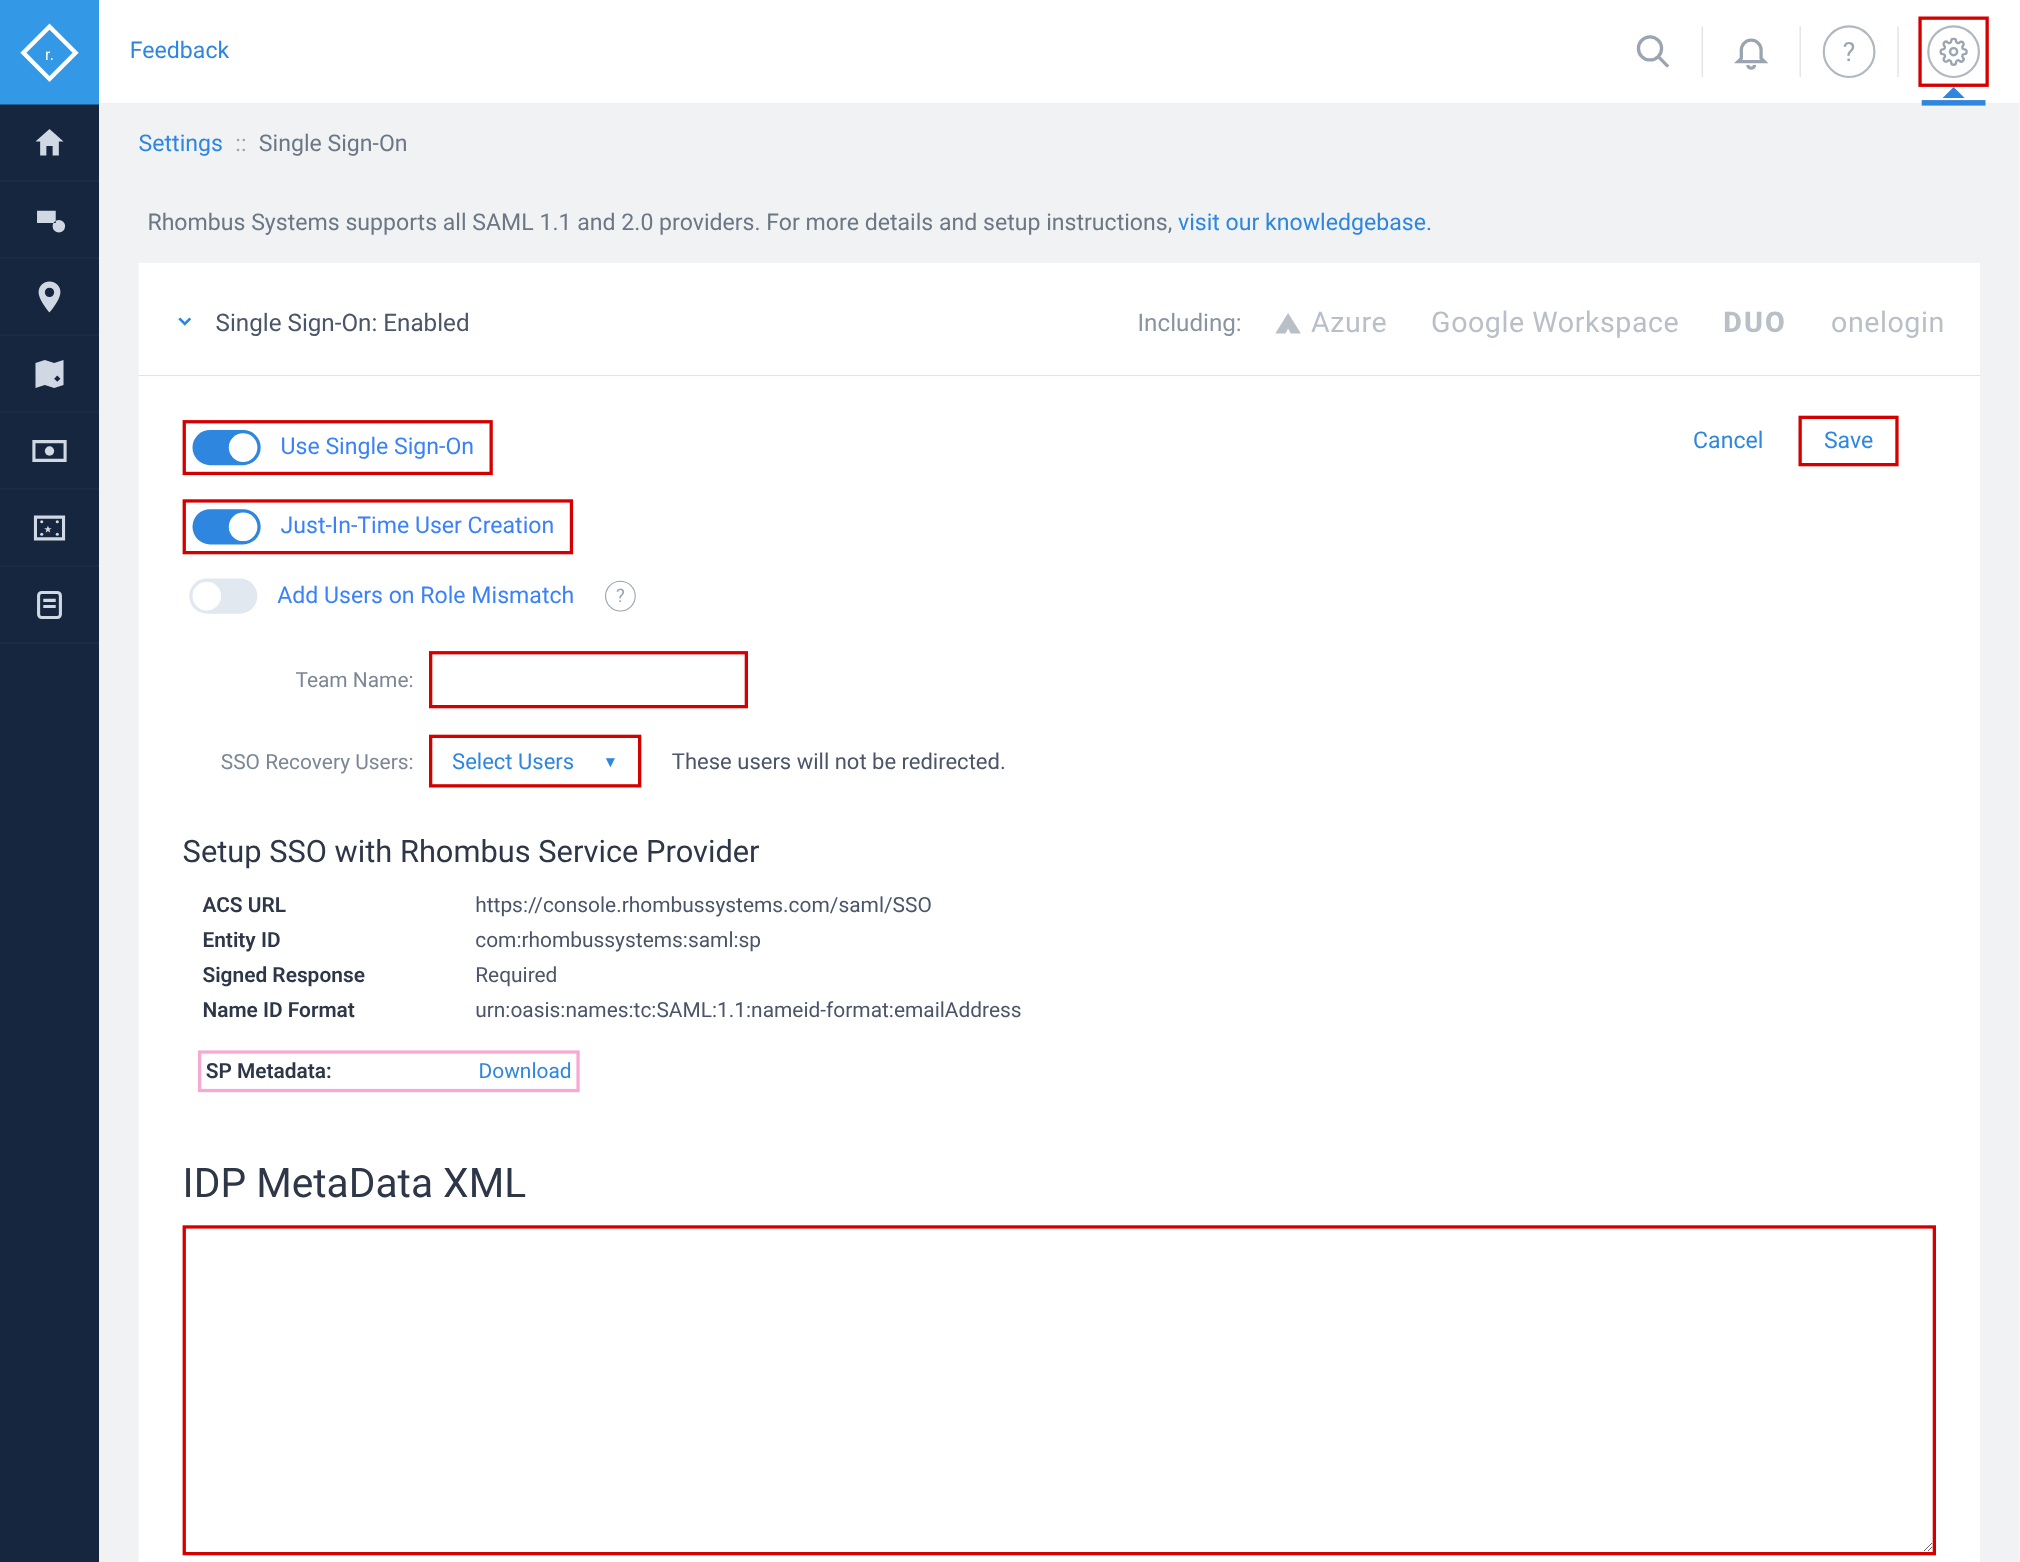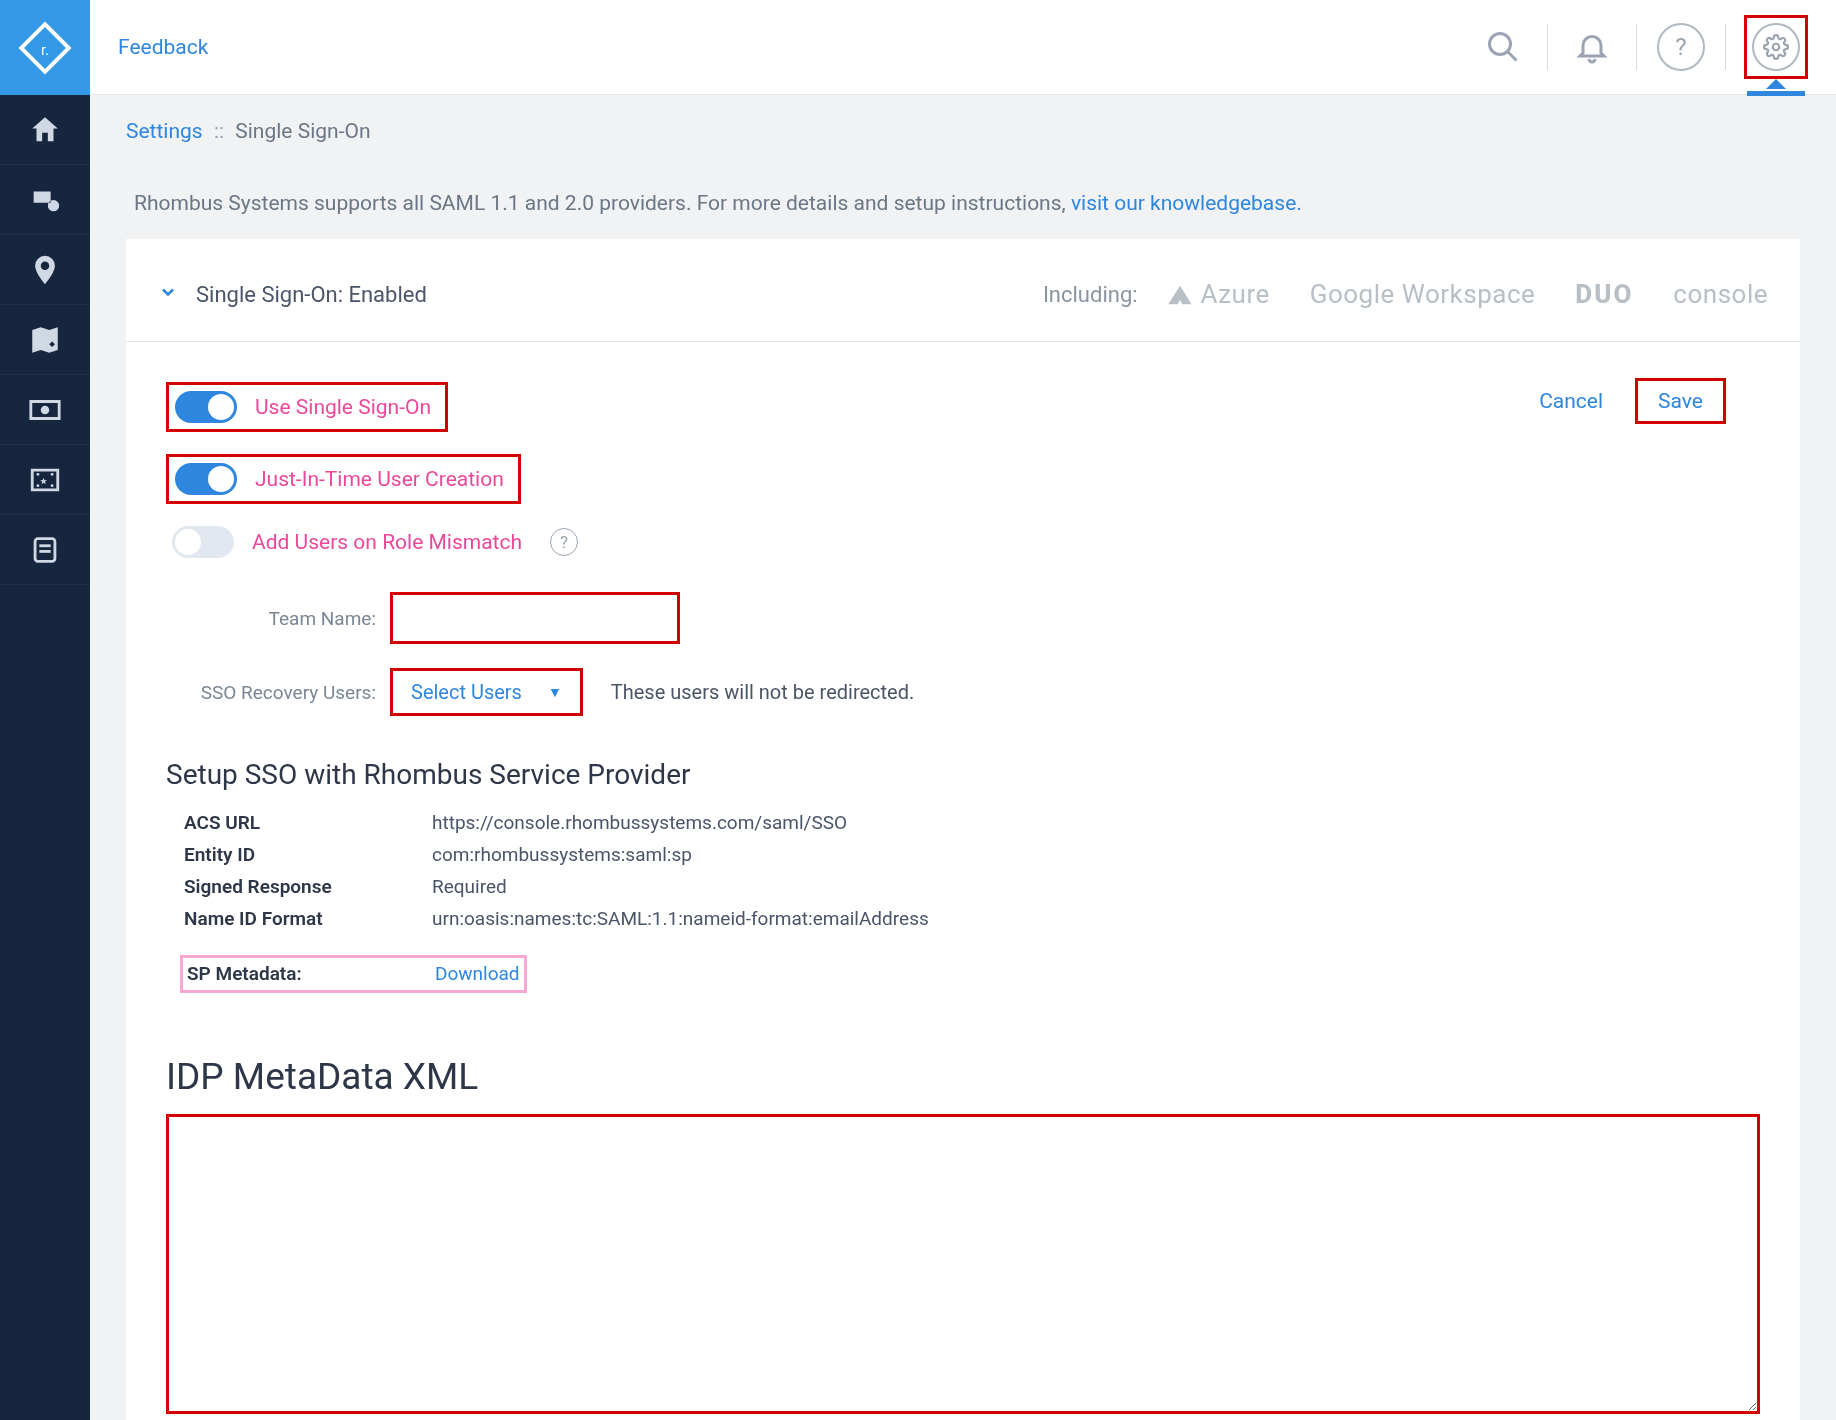--- a/index.html
+++ b/index.html
@@ -140,21 +140,21 @@
   .toggle.off { background: #e2e8ef; }
   .toggle-knob {
     position: absolute;
     width: 26px; height: 26px;
     background: #fff;
     border-radius: 50%;
     top: 3px;
   }
   .toggle.on .toggle-knob { right: 3px; }
   .toggle.off .toggle-knob { left: 3px; }
-  .toggle-label { font-size: 21px; color: #ec4899; }
+  .toggle-label { font-size: 21px; color: #3b82f6; }
   .red-box { border: 3px solid #d40000; display: inline-flex; align-items: center; padding: 6px 14px 6px 6px; }
   .help-circle {
     width: 28px; height: 28px;
     border: 1.5px solid #9aa5b1;
     border-radius: 50%;
     display: inline-flex; align-items: center; justify-content: center;
     font-size: 17px; color: #9aa5b1; margin-left: 10px;
   }
   .field-row {
     display: flex;
@@ -342,21 +342,21 @@
           <span class="including">Including:</span>
           <div class="provider-logos">
             <span class="provider-logo">
               <svg width="28" height="24" viewBox="0 0 24 20" style="vertical-align:-4px">
                   <path d="M12 2L2 18h8l2-4 2 4h8z" fill="#b8bfc7"></path>
                 </svg>
               <span>Azure</span>
             </span>
             <span class="provider-logo">Google Workspace</span>
             <span class="provider-logo" style="font-weight:800;letter-spacing:2px">DUO</span>
-            <span class="provider-logo">console</span>
+            <span class="provider-logo">onelogin</span>
           </div>
         </div>
 
         <div class="hr"></div>
 
         <div class="save-row-wrap">
           <div class="save-row">
             <span class="cancel-btn">Cancel</span>
             <span class="save-btn">Save</span>
           </div>

